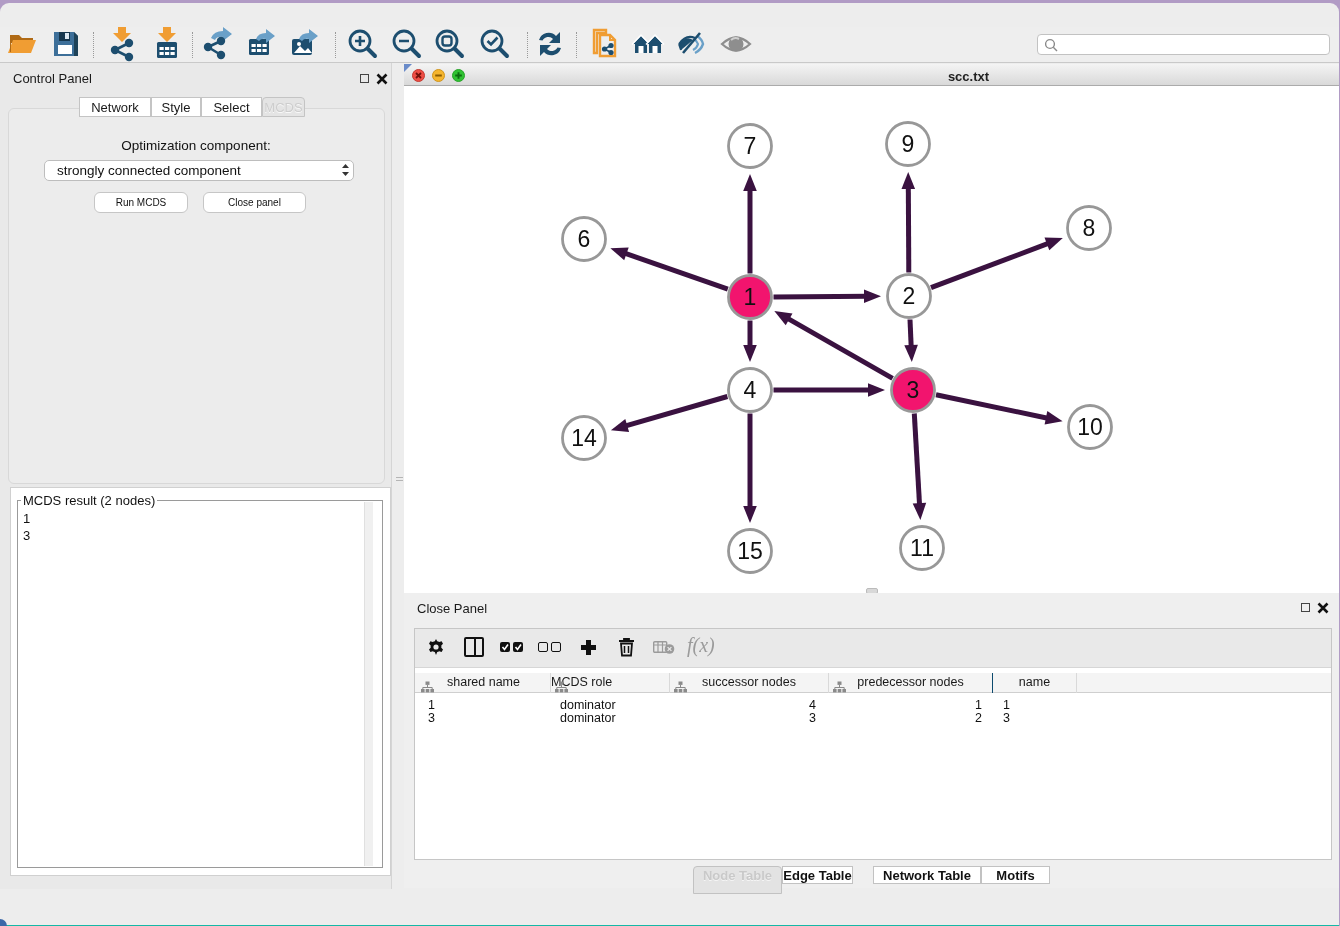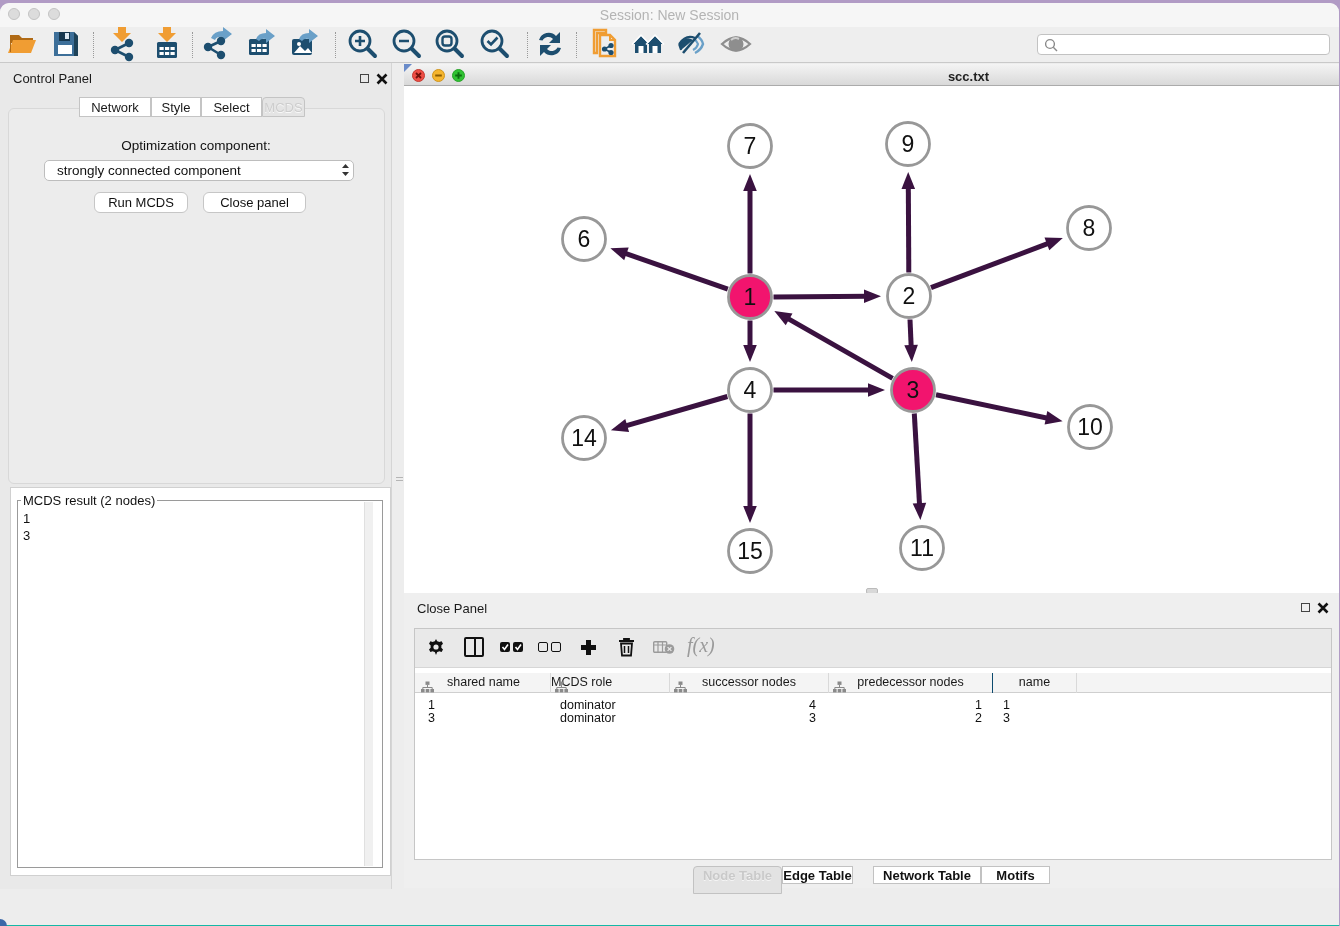--- a/index.html
+++ b/index.html
@@ -8,35 +8,29 @@
 .tbar{position:absolute;left:0;top:0;width:100%;height:24px;background:#f6f6f6;border-radius:9px 9px 0 0}
 .tl{position:absolute;top:5px;width:12px;height:12px;border-radius:50%;background:#dcdcdc;border:1px solid #c3c3c3}
 .title{position:absolute;top:4px;left:0;width:100%;text-align:center;font-size:14px;color:#b4b4b4}
 .toolbar{position:absolute;left:0;top:24px;width:100%;height:36px;background:#eeeeee;border-bottom:1px solid #c9c9c9}
 .sep{position:absolute;top:5px;height:26px;width:0;border-left:1px dotted #9a9a9a}
 .search{position:absolute;left:1037px;top:7px;width:293px;height:21px;background:#fff;border:1px solid #c2c2c2;border-radius:4px}
 .cpanel{position:absolute;left:0;top:60px;width:392px;height:826px;background:#e9e9e9;border-right:1px solid #d5d5d5}
 .phead{font-size:13px;color:#1a1a1a}
 .tab{position:absolute;top:0;height:20px;line-height:20px;text-align:center;background:#fff;border:1px solid #c4c4c4;font-size:13px;color:#1a1a1a}
 .tabsel{background:#e4e4e4;color:#cdcdcd;border-radius:4px 4px 0 0;text-shadow:0 1px 0 #f8f8f8}
-.btn{position:absolute;background:#fff;border:1px solid #c6c6c6;border-radius:6px;font-size:13px;color:#111;text-align:center}
+.btn{position:absolute;background:#fff;border:1px solid #c6c6c6;border-radius:6px;font-size:10px;color:#111;text-align:center}
 .nwin{position:absolute;left:404px;top:61px;width:1129px;height:529px;background:#fff}
 .ntbar{position:absolute;left:0;top:0;width:100%;height:22px;background:linear-gradient(#f4f4f4,#d9d9d9);border-bottom:1px solid #ababab}
 .ltl{position:absolute;top:5px;width:13px;height:13px;border-radius:50%}
 .tpanel{position:absolute;left:404px;top:590px;width:936px;height:295px;background:#efefef}
 .statusbar{position:absolute;left:0;top:922px;width:100%;height:37px;background:#ededed;border-top:1px solid #14b8a6}
 </style></head>
 <body>
 <div class="win">
-  <div class="tbar">
-    <div class="tl" style="left:8px"></div>
-      <div class="tl" style="left:28px"></div>
-      <div class="tl" style="left:48px"></div>
-    <div class="title">Session: New Session</div>
-  </div>
   <div class="toolbar" id="toolbar">
       <div class="sep" style="left:93px"></div>
       <div class="sep" style="left:192px"></div>
       <div class="sep" style="left:335px"></div>
       <div class="sep" style="left:527px"></div>
       <div class="sep" style="left:576px"></div>
       <svg class="abs" style="left:5px;top:0px" width="34" height="34" viewBox="0 0 34 34">
         <path d="M5 8 h9 l3 3 h11 v5 h-23 z" fill="#b06a15"></path>
 <path d="M5 8 v18 h2 l-2 0 z" fill="#b06a15"></path>
 <path d="M3 26 L8 13 H31 L26 26 Z" fill="#f09d33"></path>

